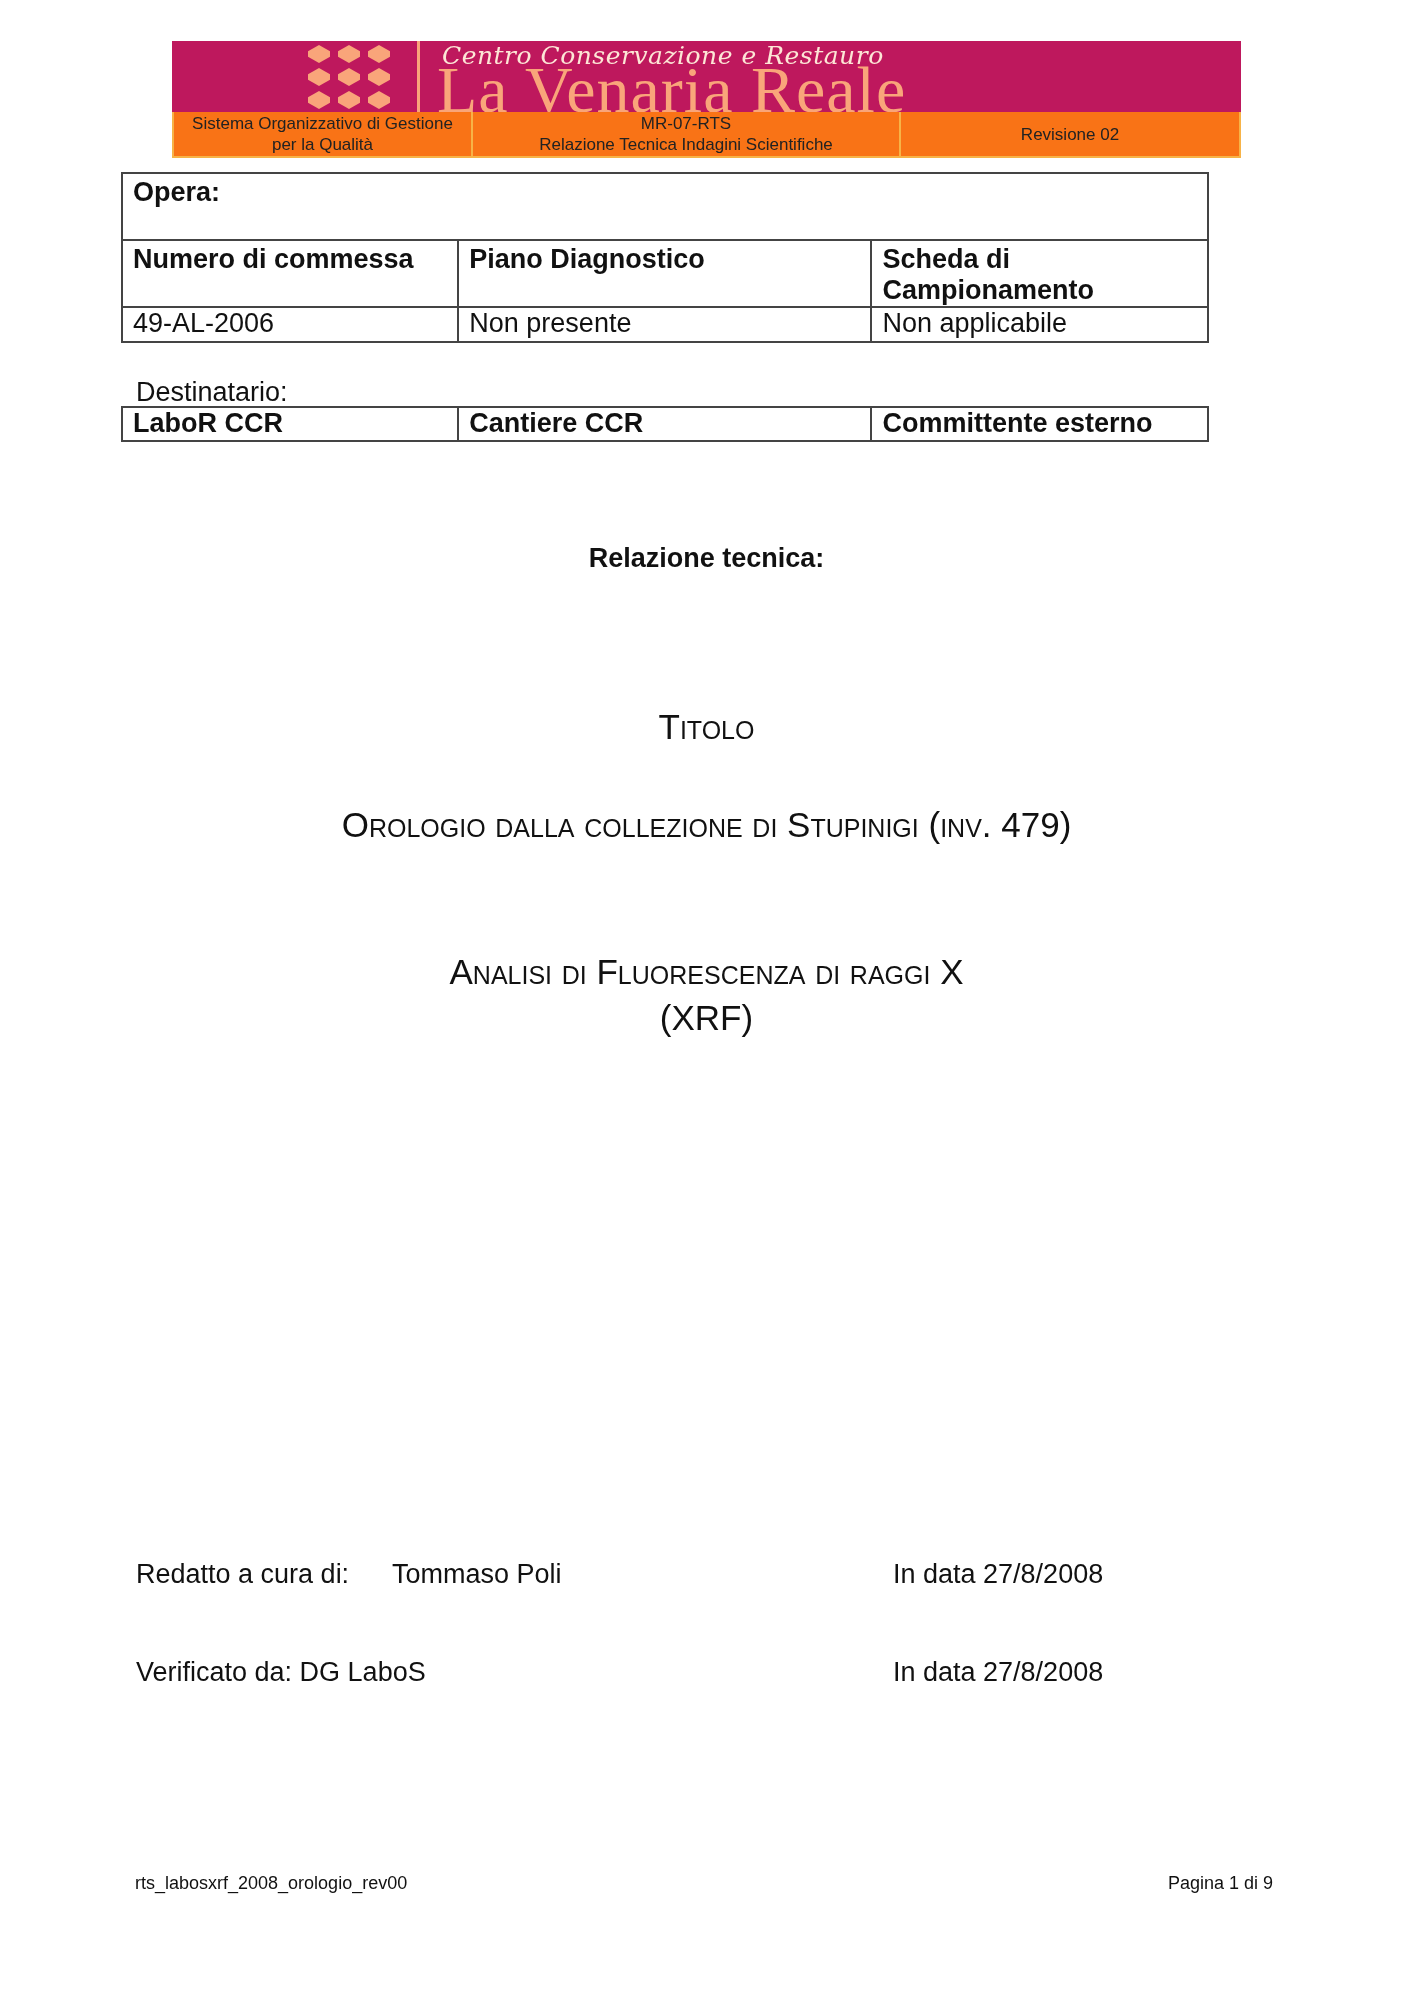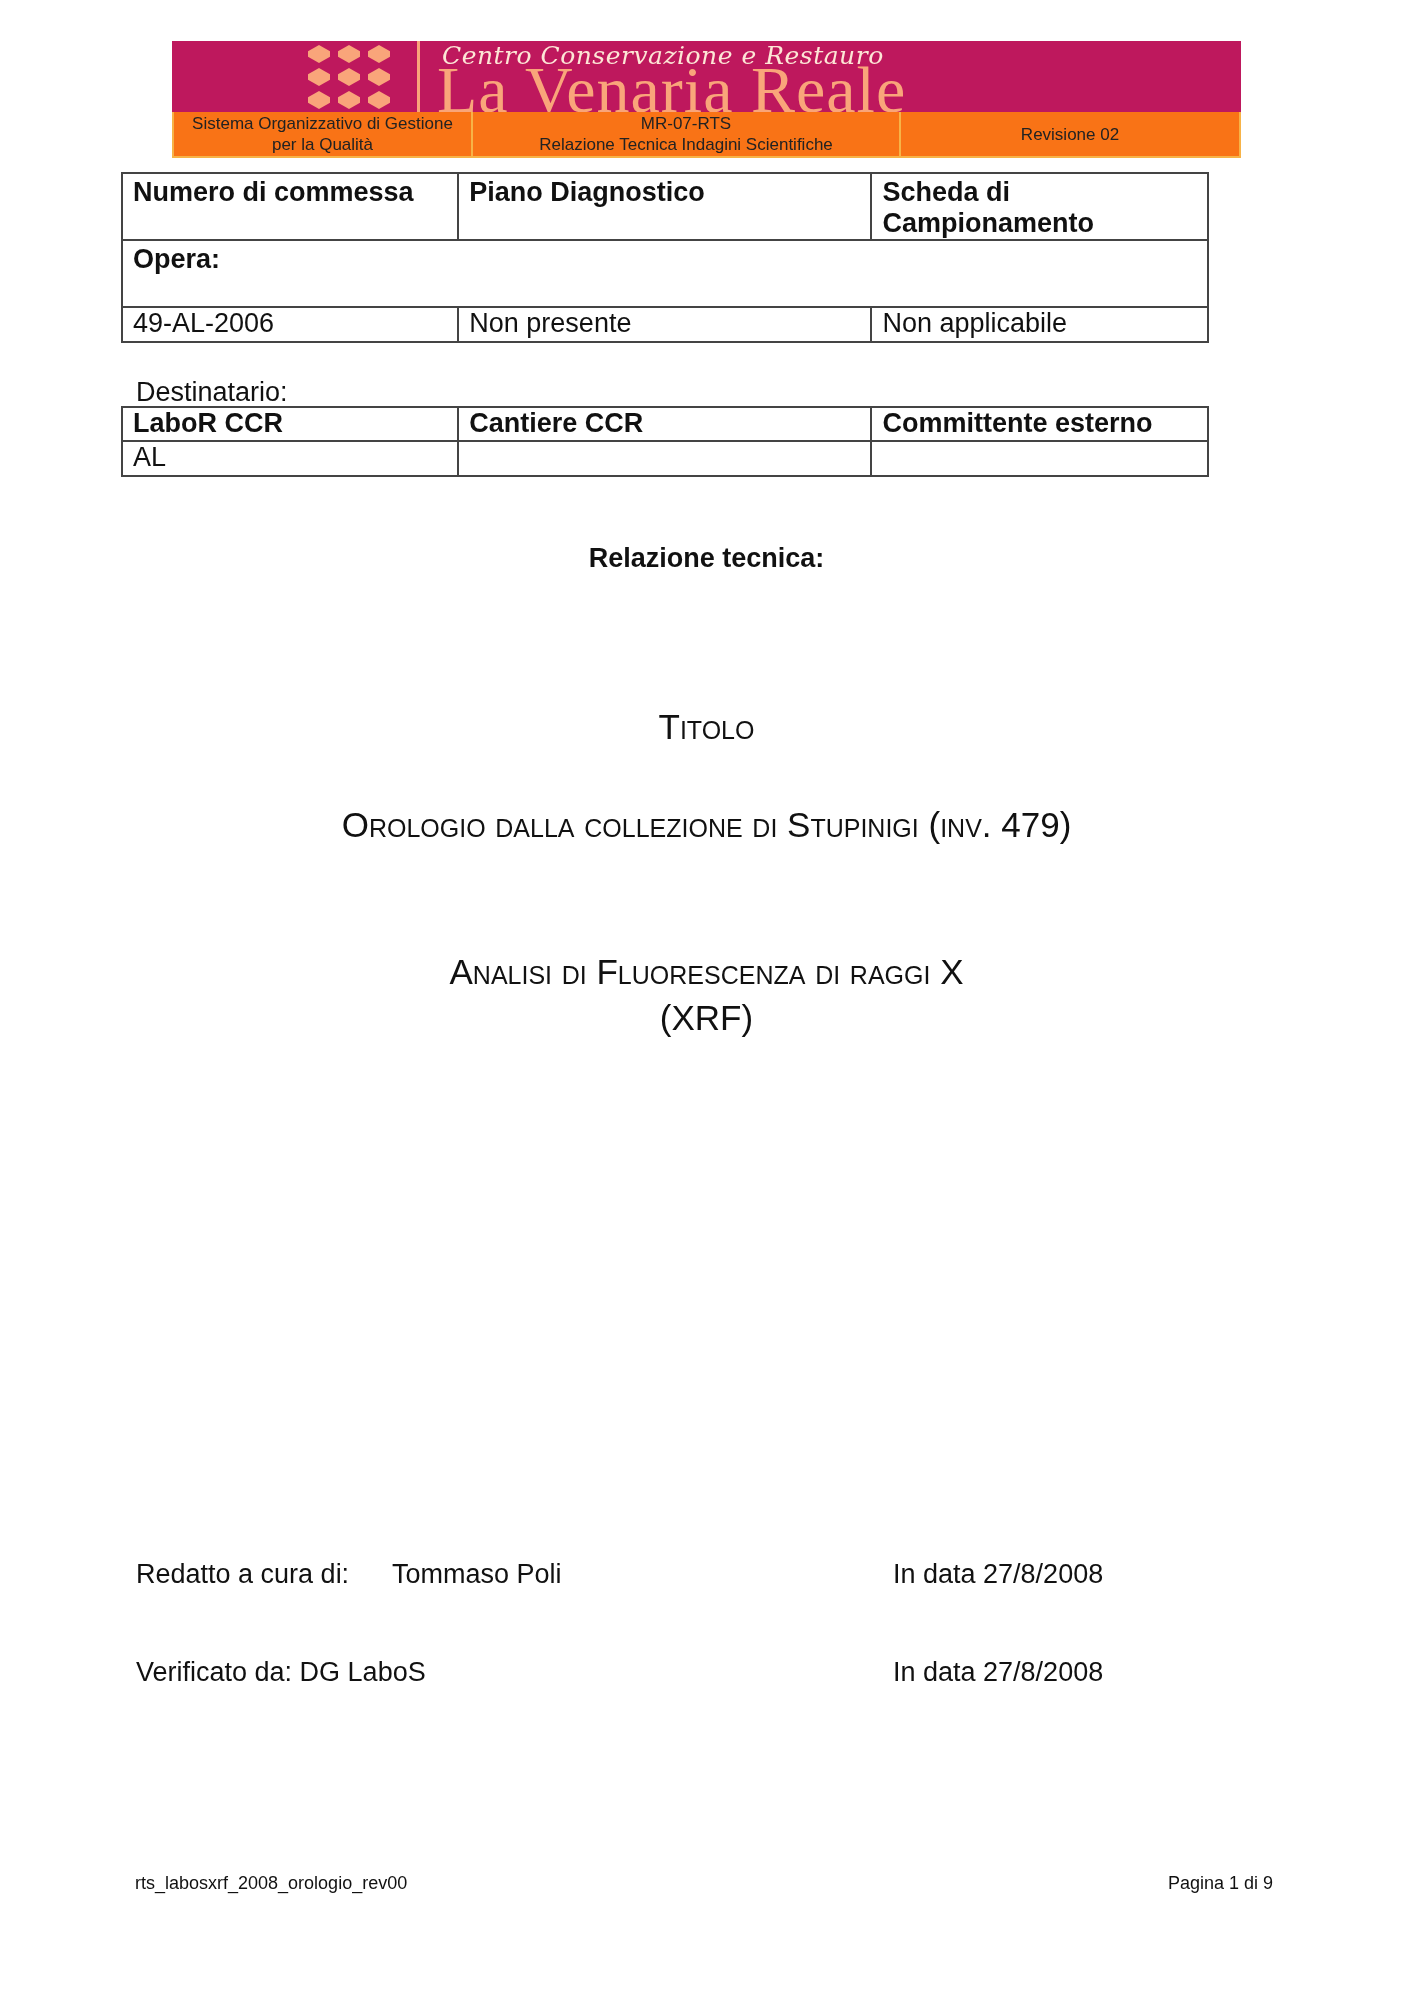--- a/index.html
+++ b/index.html
@@ -73,27 +73,27 @@
   </div>
 </div>
 
 <table class="doc" style="left:121px; top:172px; width:1088px;">
   <colgroup>
       <col style="width:337px">
       <col style="width:414px">
       <col style="width:337px">
     </colgroup>
   <tbody>
-      <tr style="height:66px">
+      <tr style="height:67px">
+    <td colspan="3" class="b" style="padding-top:3px">Opera:</td>
+  </tr>
+  <tr style="height:66px">
     <td class="b" style="padding-top:3px">Numero di commessa</td>
     <td class="b" style="padding-top:3px">Piano Diagnostico</td>
     <td class="b" style="padding-top:3px">Scheda di Campionamento</td>
-  </tr>
-  <tr style="height:67px">
-    <td colspan="3" class="b" style="padding-top:3px">Opera:</td>
   </tr>
   <tr style="height:35px">
     <td>49-AL-2006</td>
     <td>Non presente</td>
     <td>Non applicabile</td>
   </tr>
 </tbody>
   </table>
 
 <div class="txt" style="left:136px; top:377px;">Destinatario:</div>
@@ -102,25 +102,20 @@
       <col style="width:337px">
       <col style="width:414px">
       <col style="width:337px">
     </colgroup>
   <tbody>
       <tr style="height:34px">
     <td class="b">LaboR CCR</td>
     <td class="b">Cantiere CCR</td>
     <td class="b">Committente esterno</td>
   </tr>
-  <tr style="height:35px">
-    <td>AL</td>
-    <td></td>
-    <td></td>
-  </tr>
 </tbody>
   </table>
 
 <div class="txt center b" style="top:543px;">Relazione tecnica:</div>
 <div class="txt center sc" style="top:707px; font-variant: small-caps;">Titolo</div>
 <div class="txt center sc" style="top:805px; font-variant: small-caps;">Orologio dalla collezione di Stupinigi (inv. 479)</div>
 <div class="txt center sc" style="top:952px; font-variant: small-caps;">Analisi di Fluorescenza di raggi X</div>
 <div class="txt center sc" style="top:998px;">(XRF)</div>
 
 <div class="txt" style="left:136px; top:1559px;">Redatto a cura di:</div>

